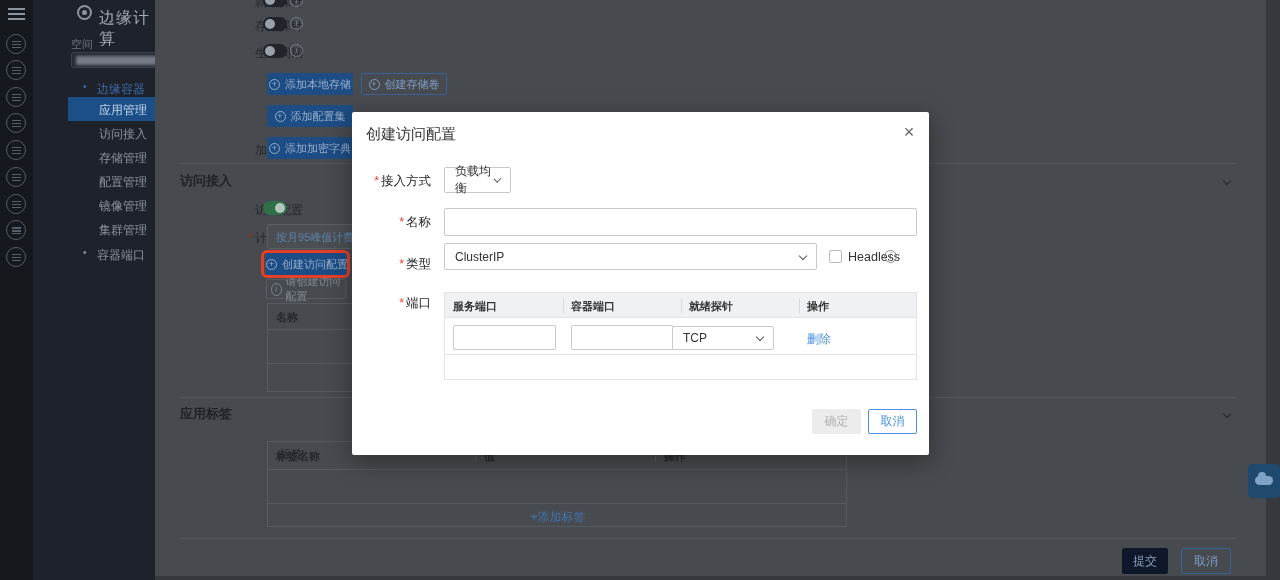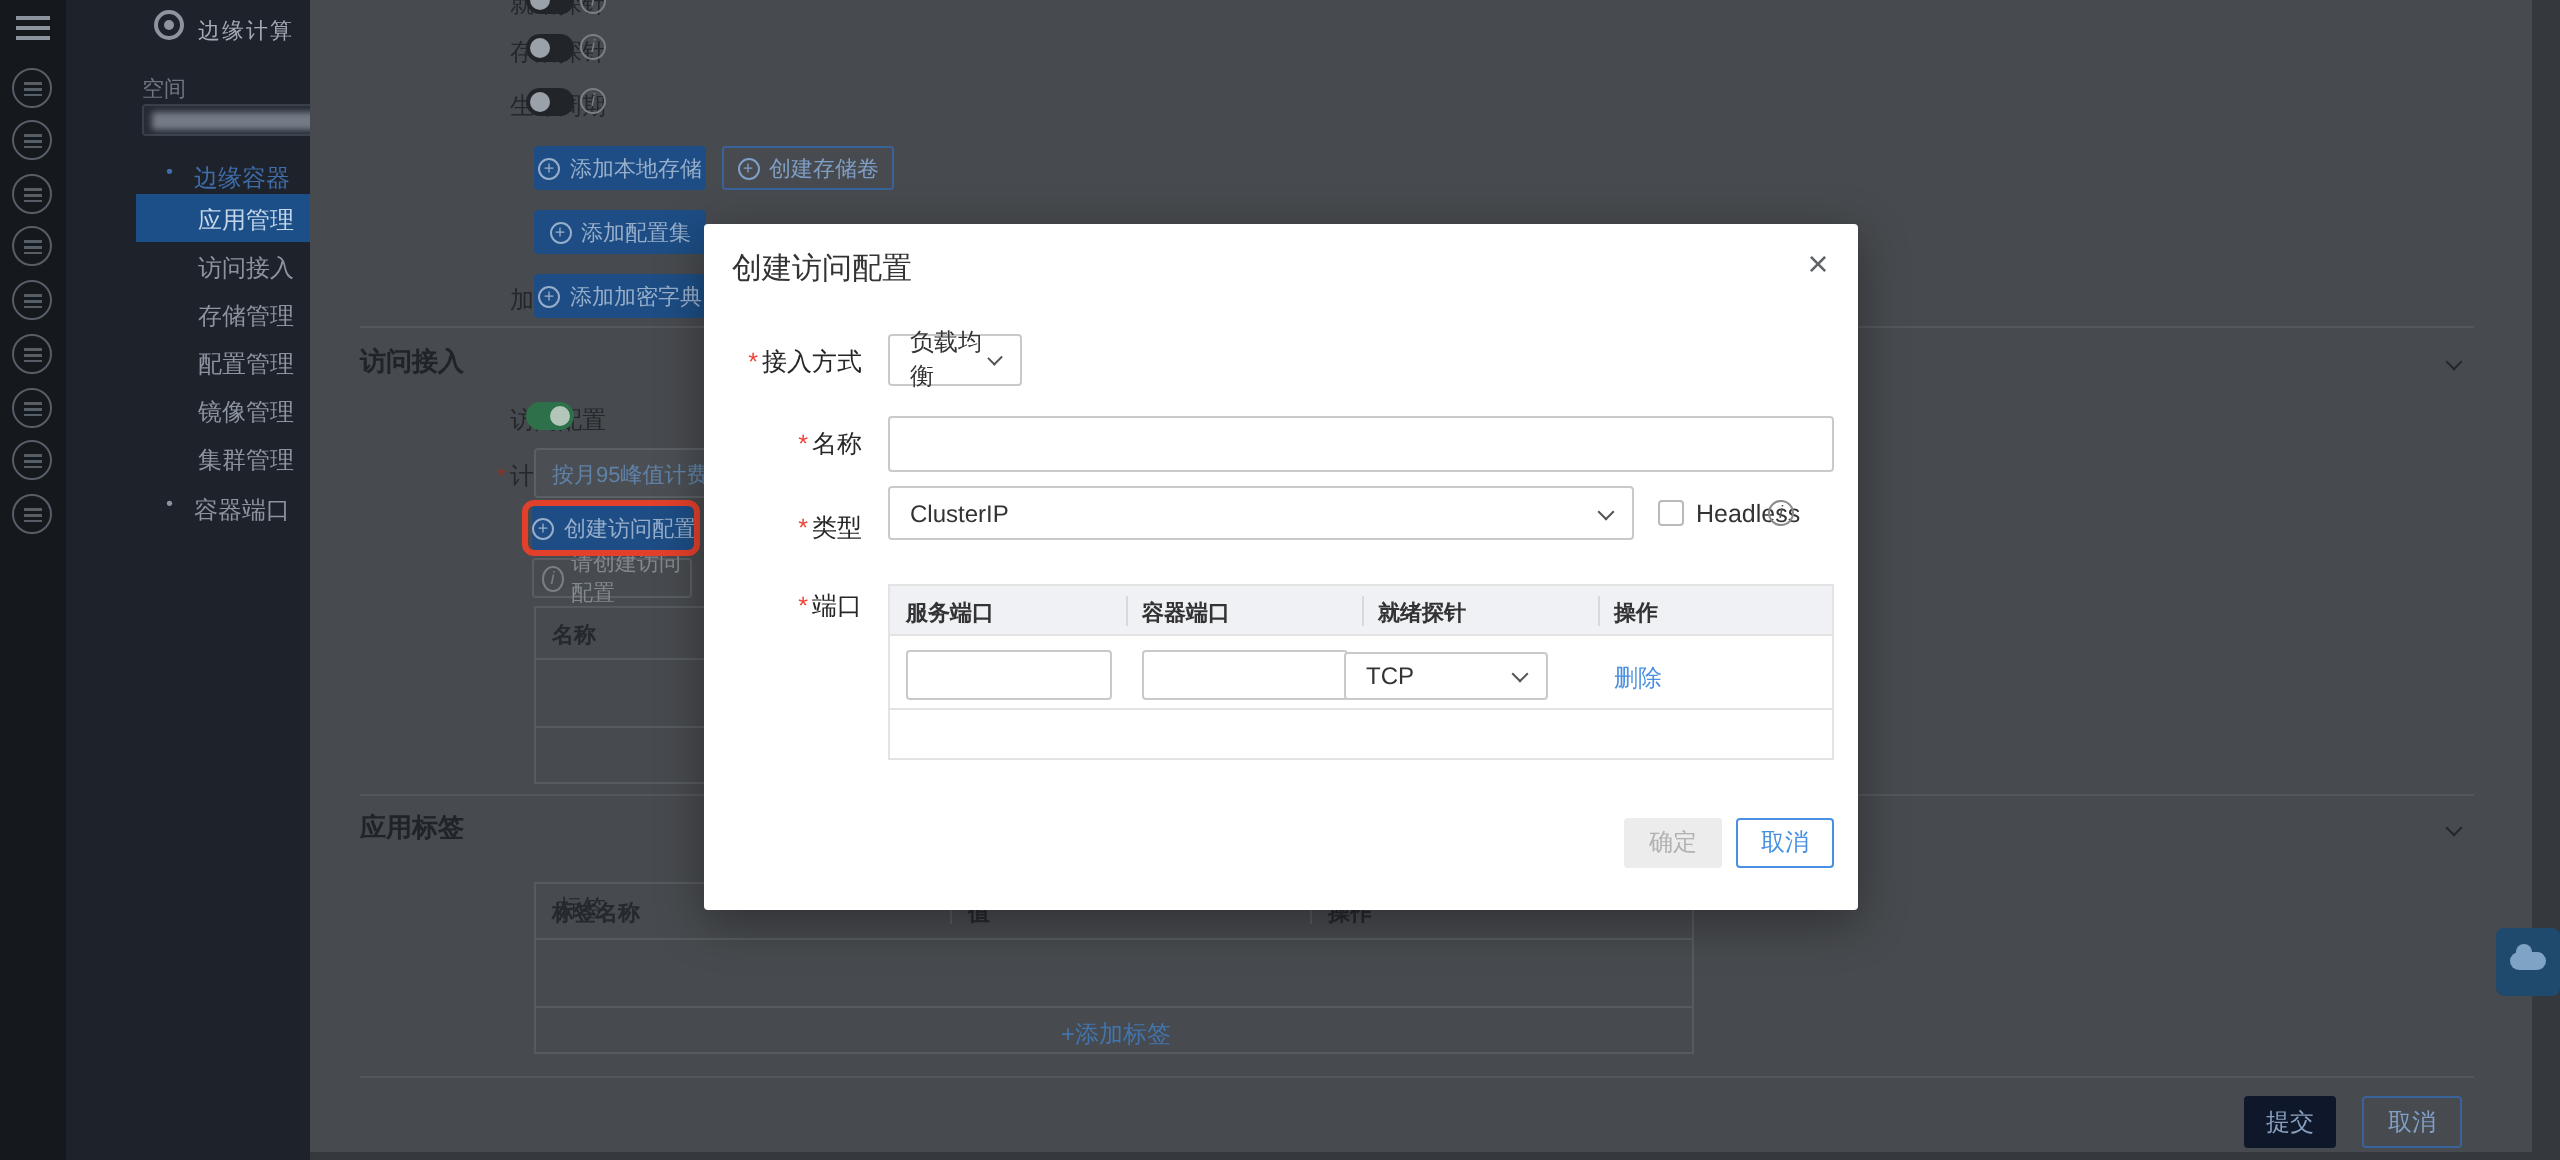--- a/index.html
+++ b/index.html
@@ -16,21 +16,21 @@
     left:6px; display:flex; align-items:center; justify-content:center; }
   .ricon i { display:block; width:9px; height:7px;
     background:repeating-linear-gradient(#565e68 0 1.5px, transparent 1.5px 3px); }
 
   
   .sidebar { left:33px; top:0; width:122px; height:580px; background:#1e222b; }
   .logo-circle { left:44px; top:5px; width:15px; height:15px; border:2px solid #8d949e;
     border-radius:50%; }
   .logo-circle::after { content:""; position:absolute; left:3px; top:3px; width:5px; height:5px;
     border-radius:50%; background:#8d949e; }
-  .logo-text { left:66px; top:8px; font-size:11px; color:#a4abb5; letter-spacing:1px; }
+  .logo-text { left:66px; top:8px; font-size:16px; color:#a4abb5; letter-spacing:1px; }
   .space-label { left:38px; top:37px; font-size:11px; color:#6e7681; }
   .space-select { left:38px; top:52px; width:109px; height:16px; background:#262b34;
     border:1px solid #39404c; border-radius:2px; }
   .redacted { left:4px; top:3px; width:82px; height:9px; background:#747b86;
     filter:blur(1.5px); border-radius:1px; }
   .chev { display:inline-block; width:6px; height:6px; border-right:1.5px solid currentColor;
     border-bottom:1.5px solid currentColor; transform:rotate(45deg); }
   .chev.right { transform:rotate(-45deg); }
   .sb-group { font-size:12px; color:#3e6da9; }
   .sb-bullet { position:absolute; left:50px; color:#3e6da9; font-size:10px; }
@@ -64,21 +64,21 @@
   .sec-chev { color:#24272b; }
   .dim-select { background:#4b4f54; border:1px solid #5b6064; border-radius:2px;
     font-size:11px; color:#5f82a8; padding:5px 0 0 8px; overflow:hidden; white-space:nowrap; }
   .hint-box { border:1px solid #5a5e63; border-radius:2px; display:flex; align-items:center;
     gap:4px; padding-left:4px; font-size:11px; color:#82888f; }
   .dtable { border:1px solid #575a5e; }
   .dtable .hline { position:absolute; left:0; right:0; height:1px; background:#575a5e; }
   .dhead { font-size:11px; font-weight:700; color:#25282c; }
   .vline-dim { position:absolute; width:1px; background:#575a5e; }
   .empty-text { font-size:12px; color:#6e7277; }
-  .add-dim { font-size:12px; color:#4274ae; cursor:pointer; }
+  .add-dim { font-size:12px; color:#4274ae; cursor:pointer;font-family:Liberation Mono, monospace; }
   .pg-submit { background:#0f172a; color:#8aa0bd; font-size:12px; border:none; border-radius:2px; }
   .pg-cancel { background:transparent; color:#7f9fc6; font-size:12px; border:1px solid #39639a;
     border-radius:2px; }
   .float-btn { left:1248px; top:464px; width:32px; height:34px; background:#20496e;
     border-radius:4px; cursor:pointer; }
   .cloud { position:absolute; left:7px; top:12px; width:18px; height:9px; background:#7fa3c4;
     border-radius:5px; }
   .cloud::before { content:""; position:absolute; left:3px; top:-4px; width:8px; height:8px;
     border-radius:50%; background:#7fa3c4; }
 

